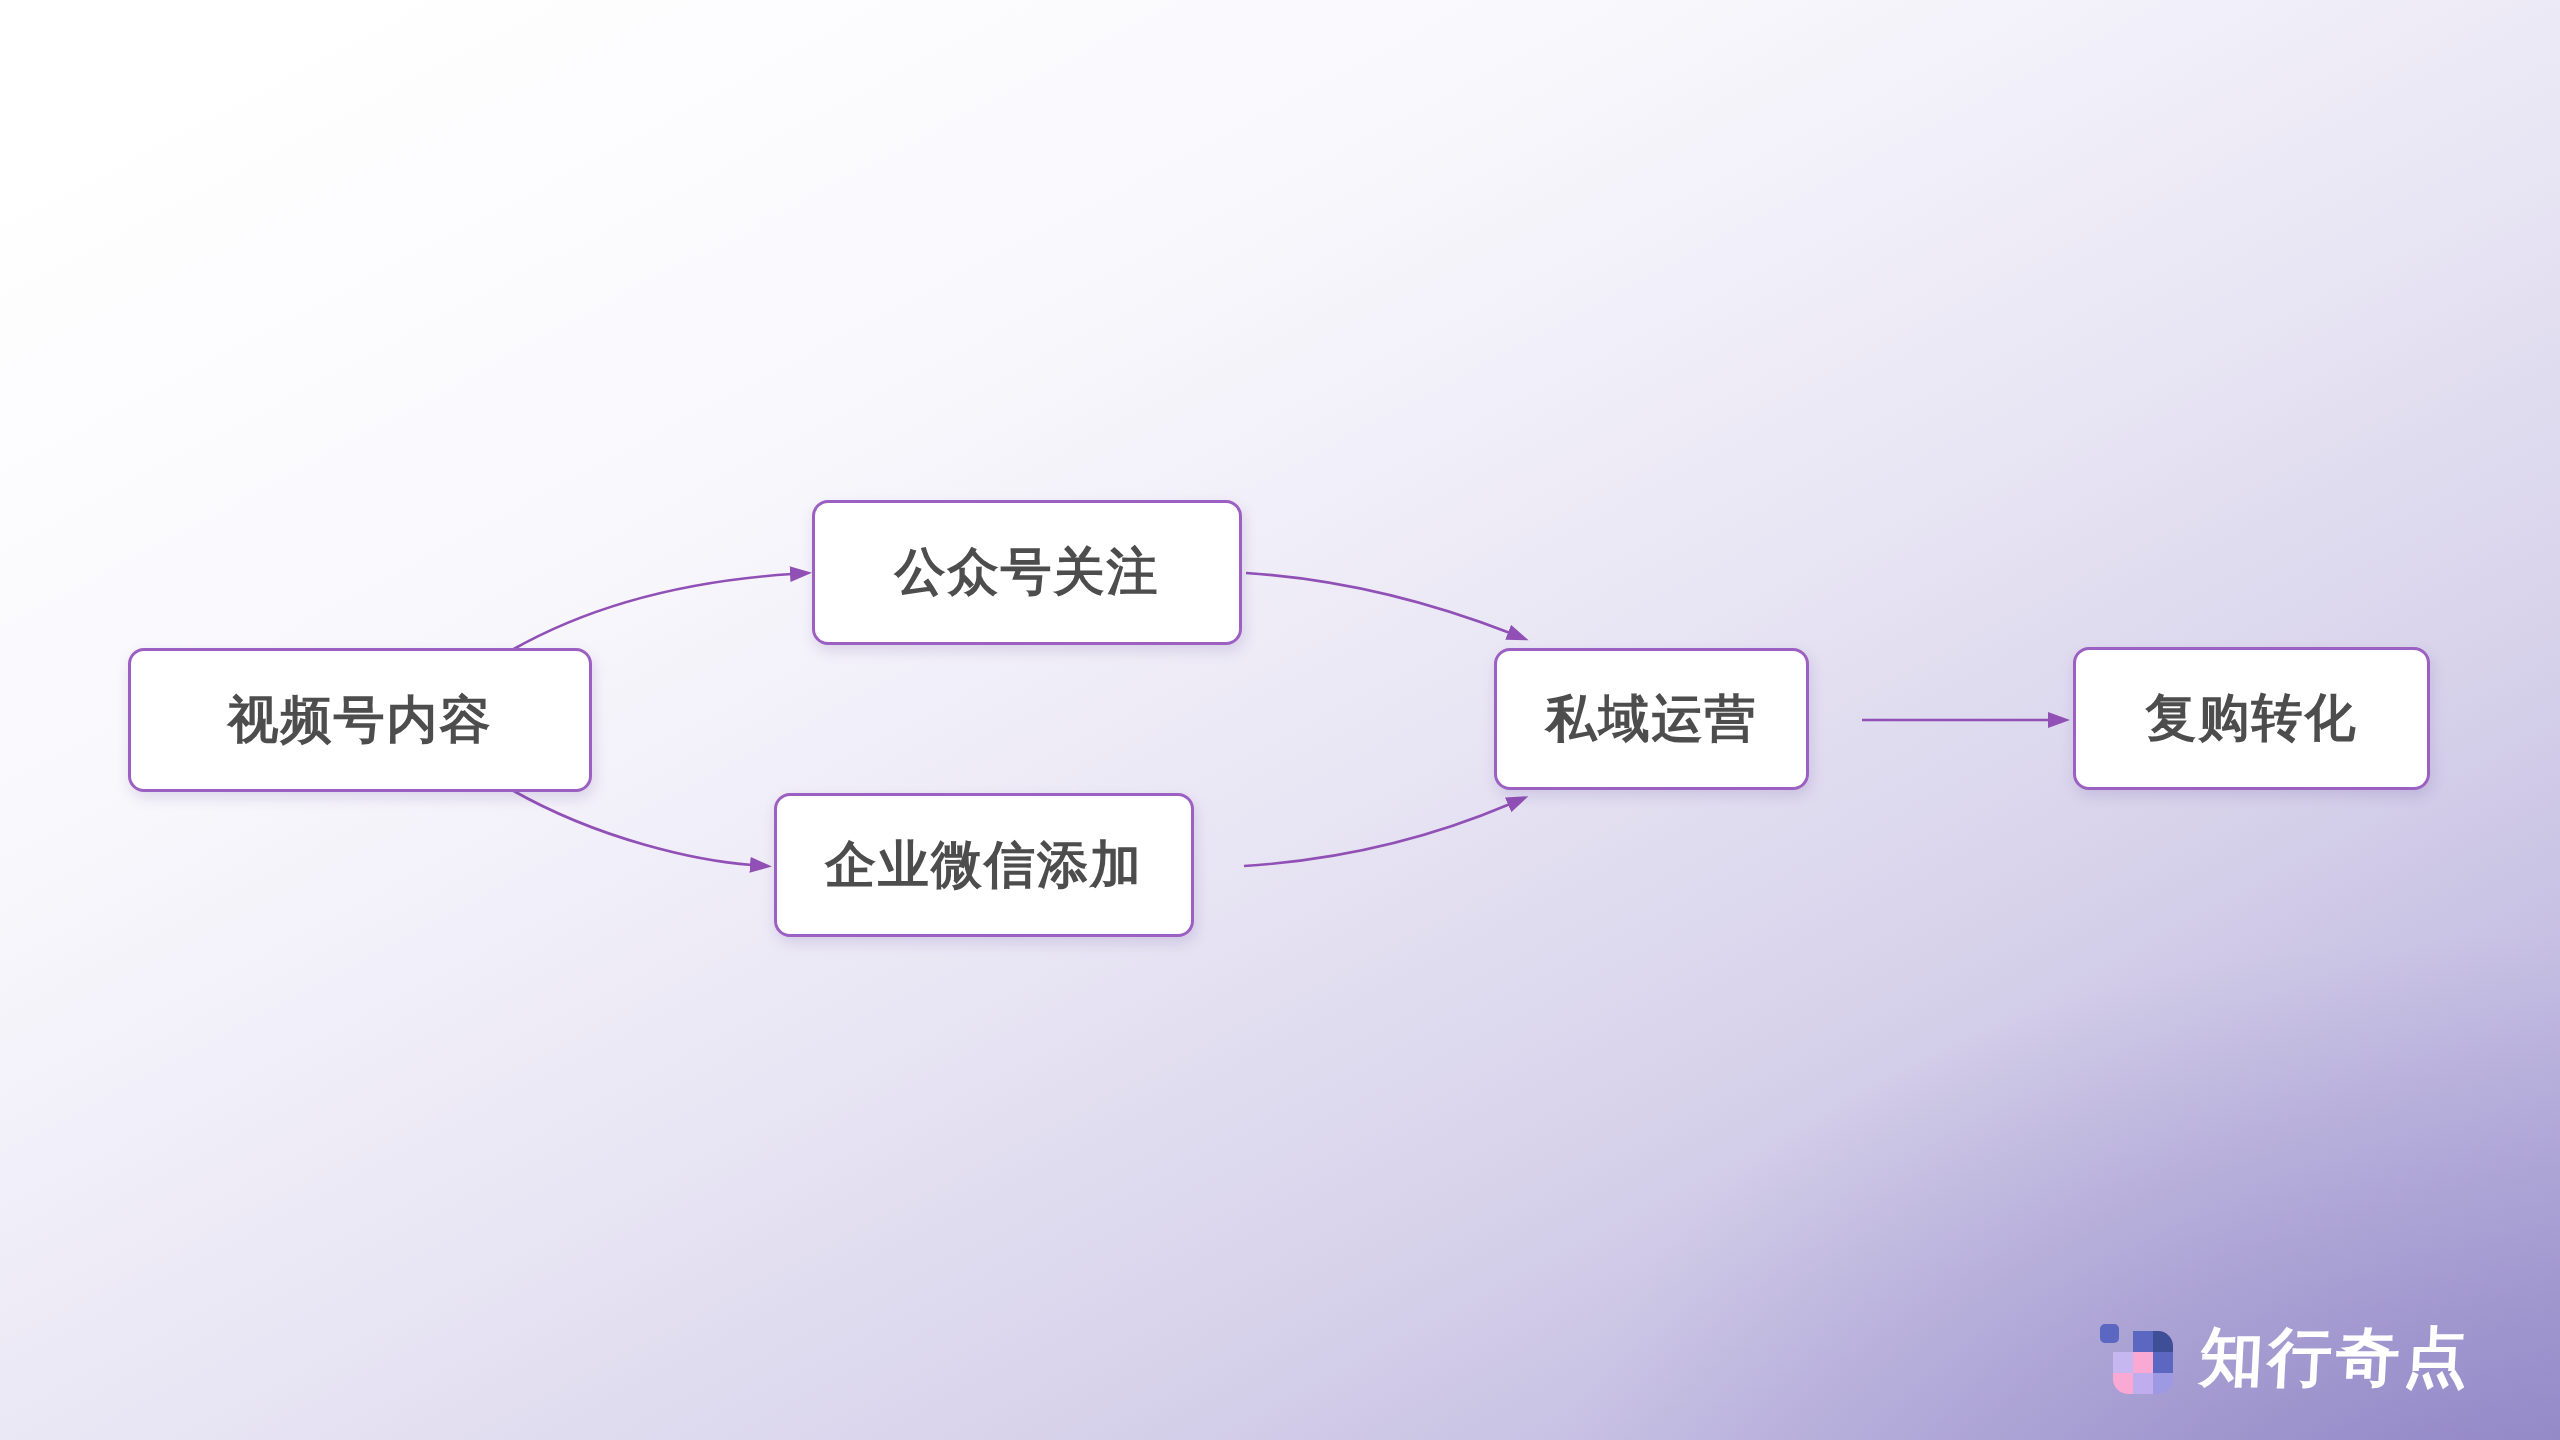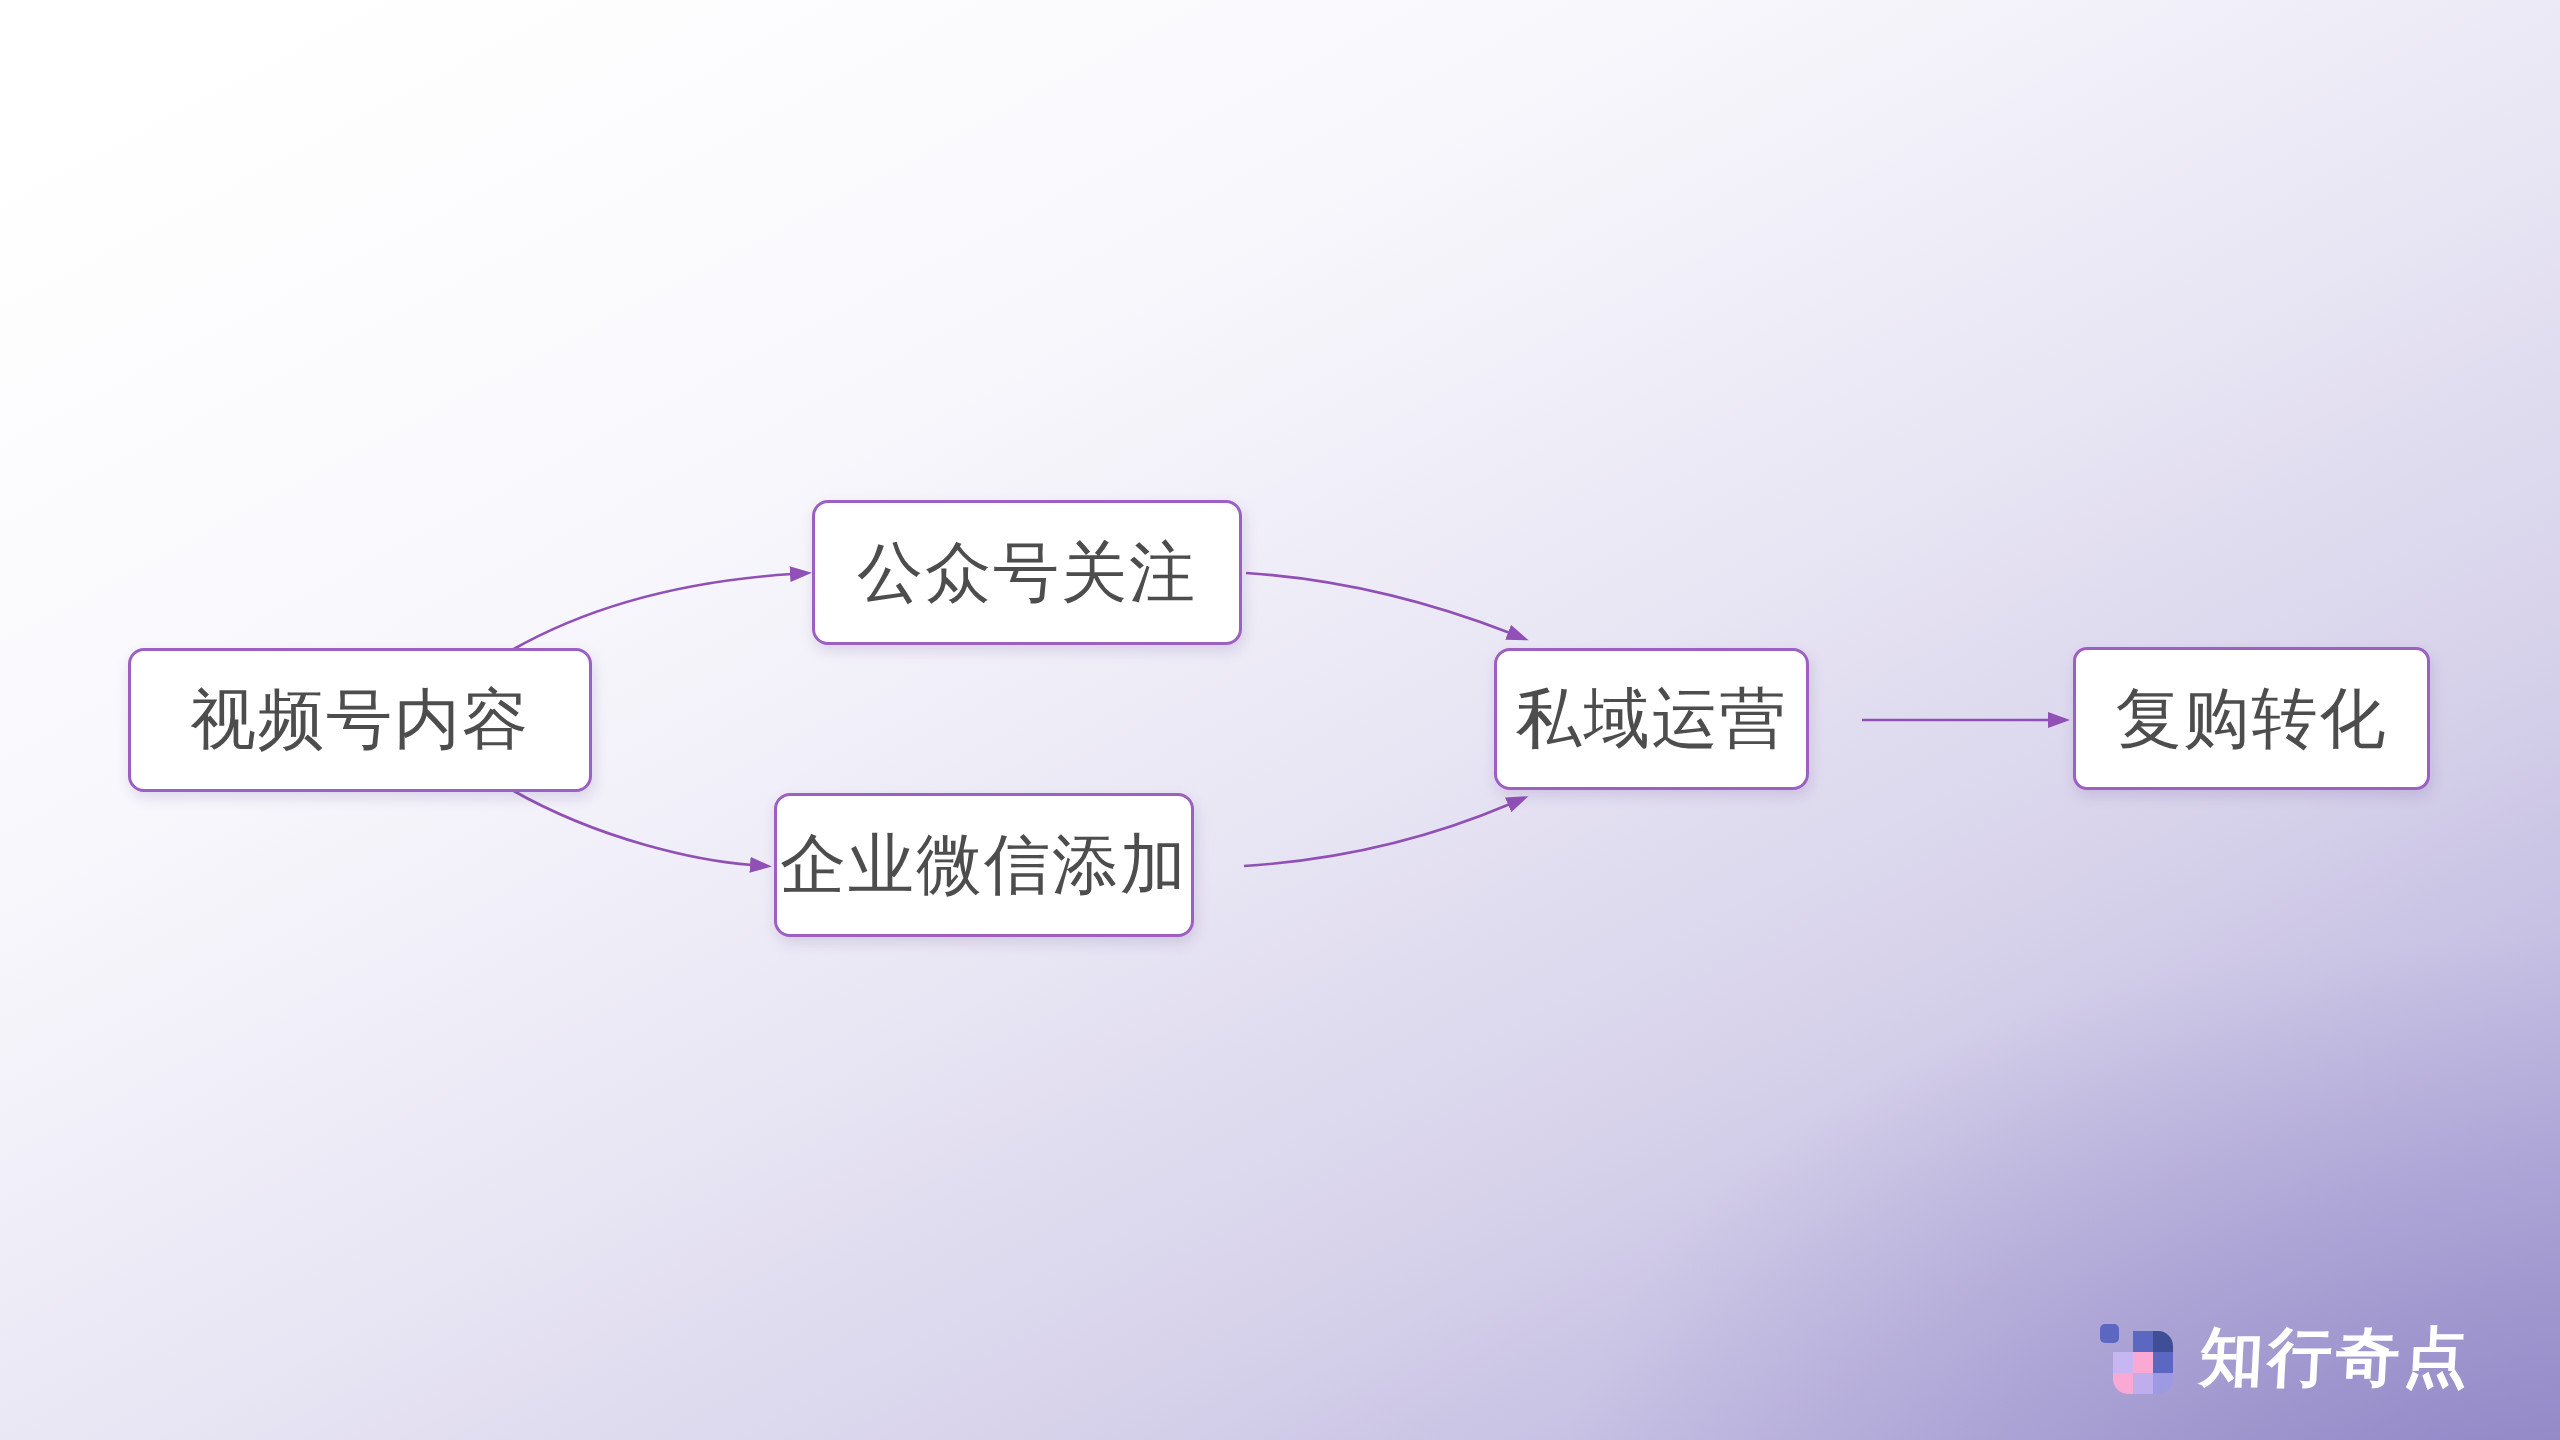--- a/index.html
+++ b/index.html
@@ -35,31 +35,31 @@
     box-sizing: border-box;
     background: var(--node_fill, #ffffff);
     border: 3px solid var(--node_border, #9c5fc2);
     border-radius: 16px;
     display: flex;
     align-items: center;
     justify-content: center;
     box-shadow: 2px 6px 14px rgba(108,77,155,0.18);
   }
   .node .label {
-    font-size: 66px;
-    font-weight: 400;
+    font-size: 51px;
+    font-weight: 700;
     letter-spacing: 2px;
     color: var(--node_text, #4d4d4d);
     white-space: nowrap;
   }
   .n0 { left: 128px;  top: 648px; width: 464px; height: 144px; }
   .n1 { left: 812px;  top: 500px; width: 430px; height: 145px; }
   .n2 { left: 774px;  top: 793px; width: 420px; height: 144px; }
   .n3 { left: 1494px; top: 648px; width: 315px; height: 142px; }
-  .n4 { left: 2073px; top: 647px; width: 357px; height: 143px; border-radius: 14px; }
+  .n4 { left: 2073px; top: 647px; width: 357px; height: 143px; }
 
   .logo {
     position: absolute;
     left: 2100px;
     top: 1314px;
     display: flex;
     align-items: center;
     gap: 24px;
   }
   .logo-icon { position: relative; width: 76px; height: 74px; }

